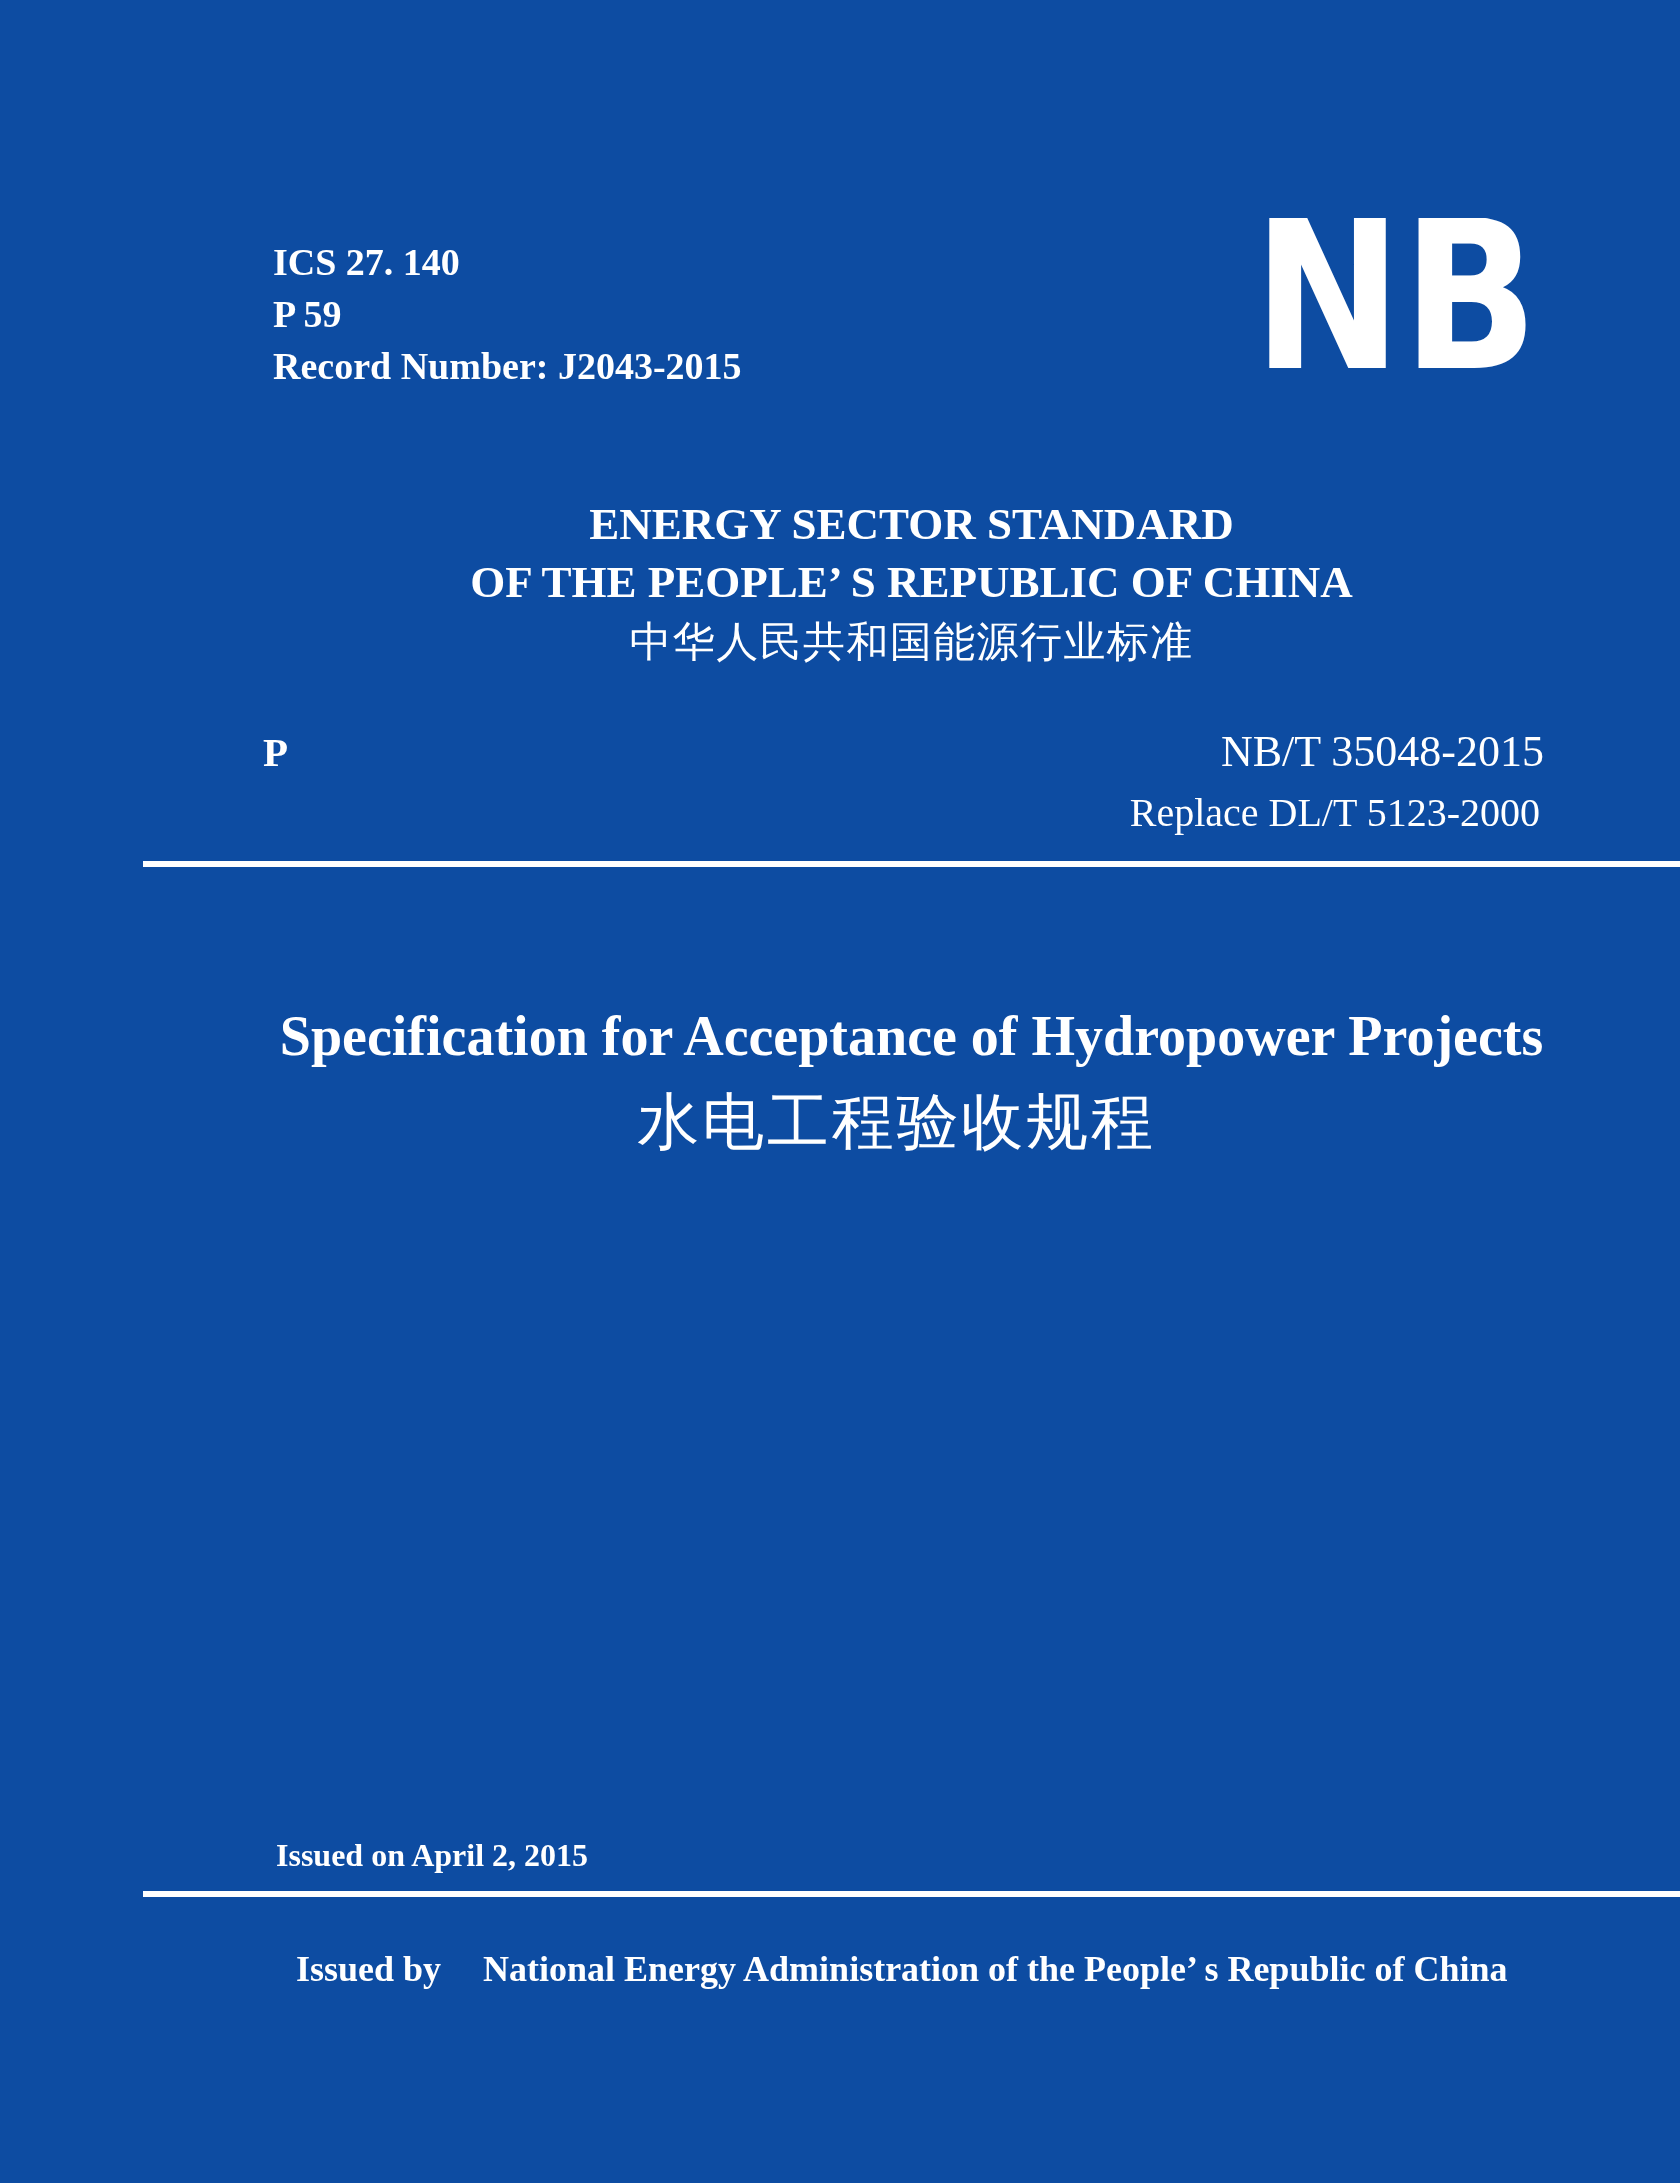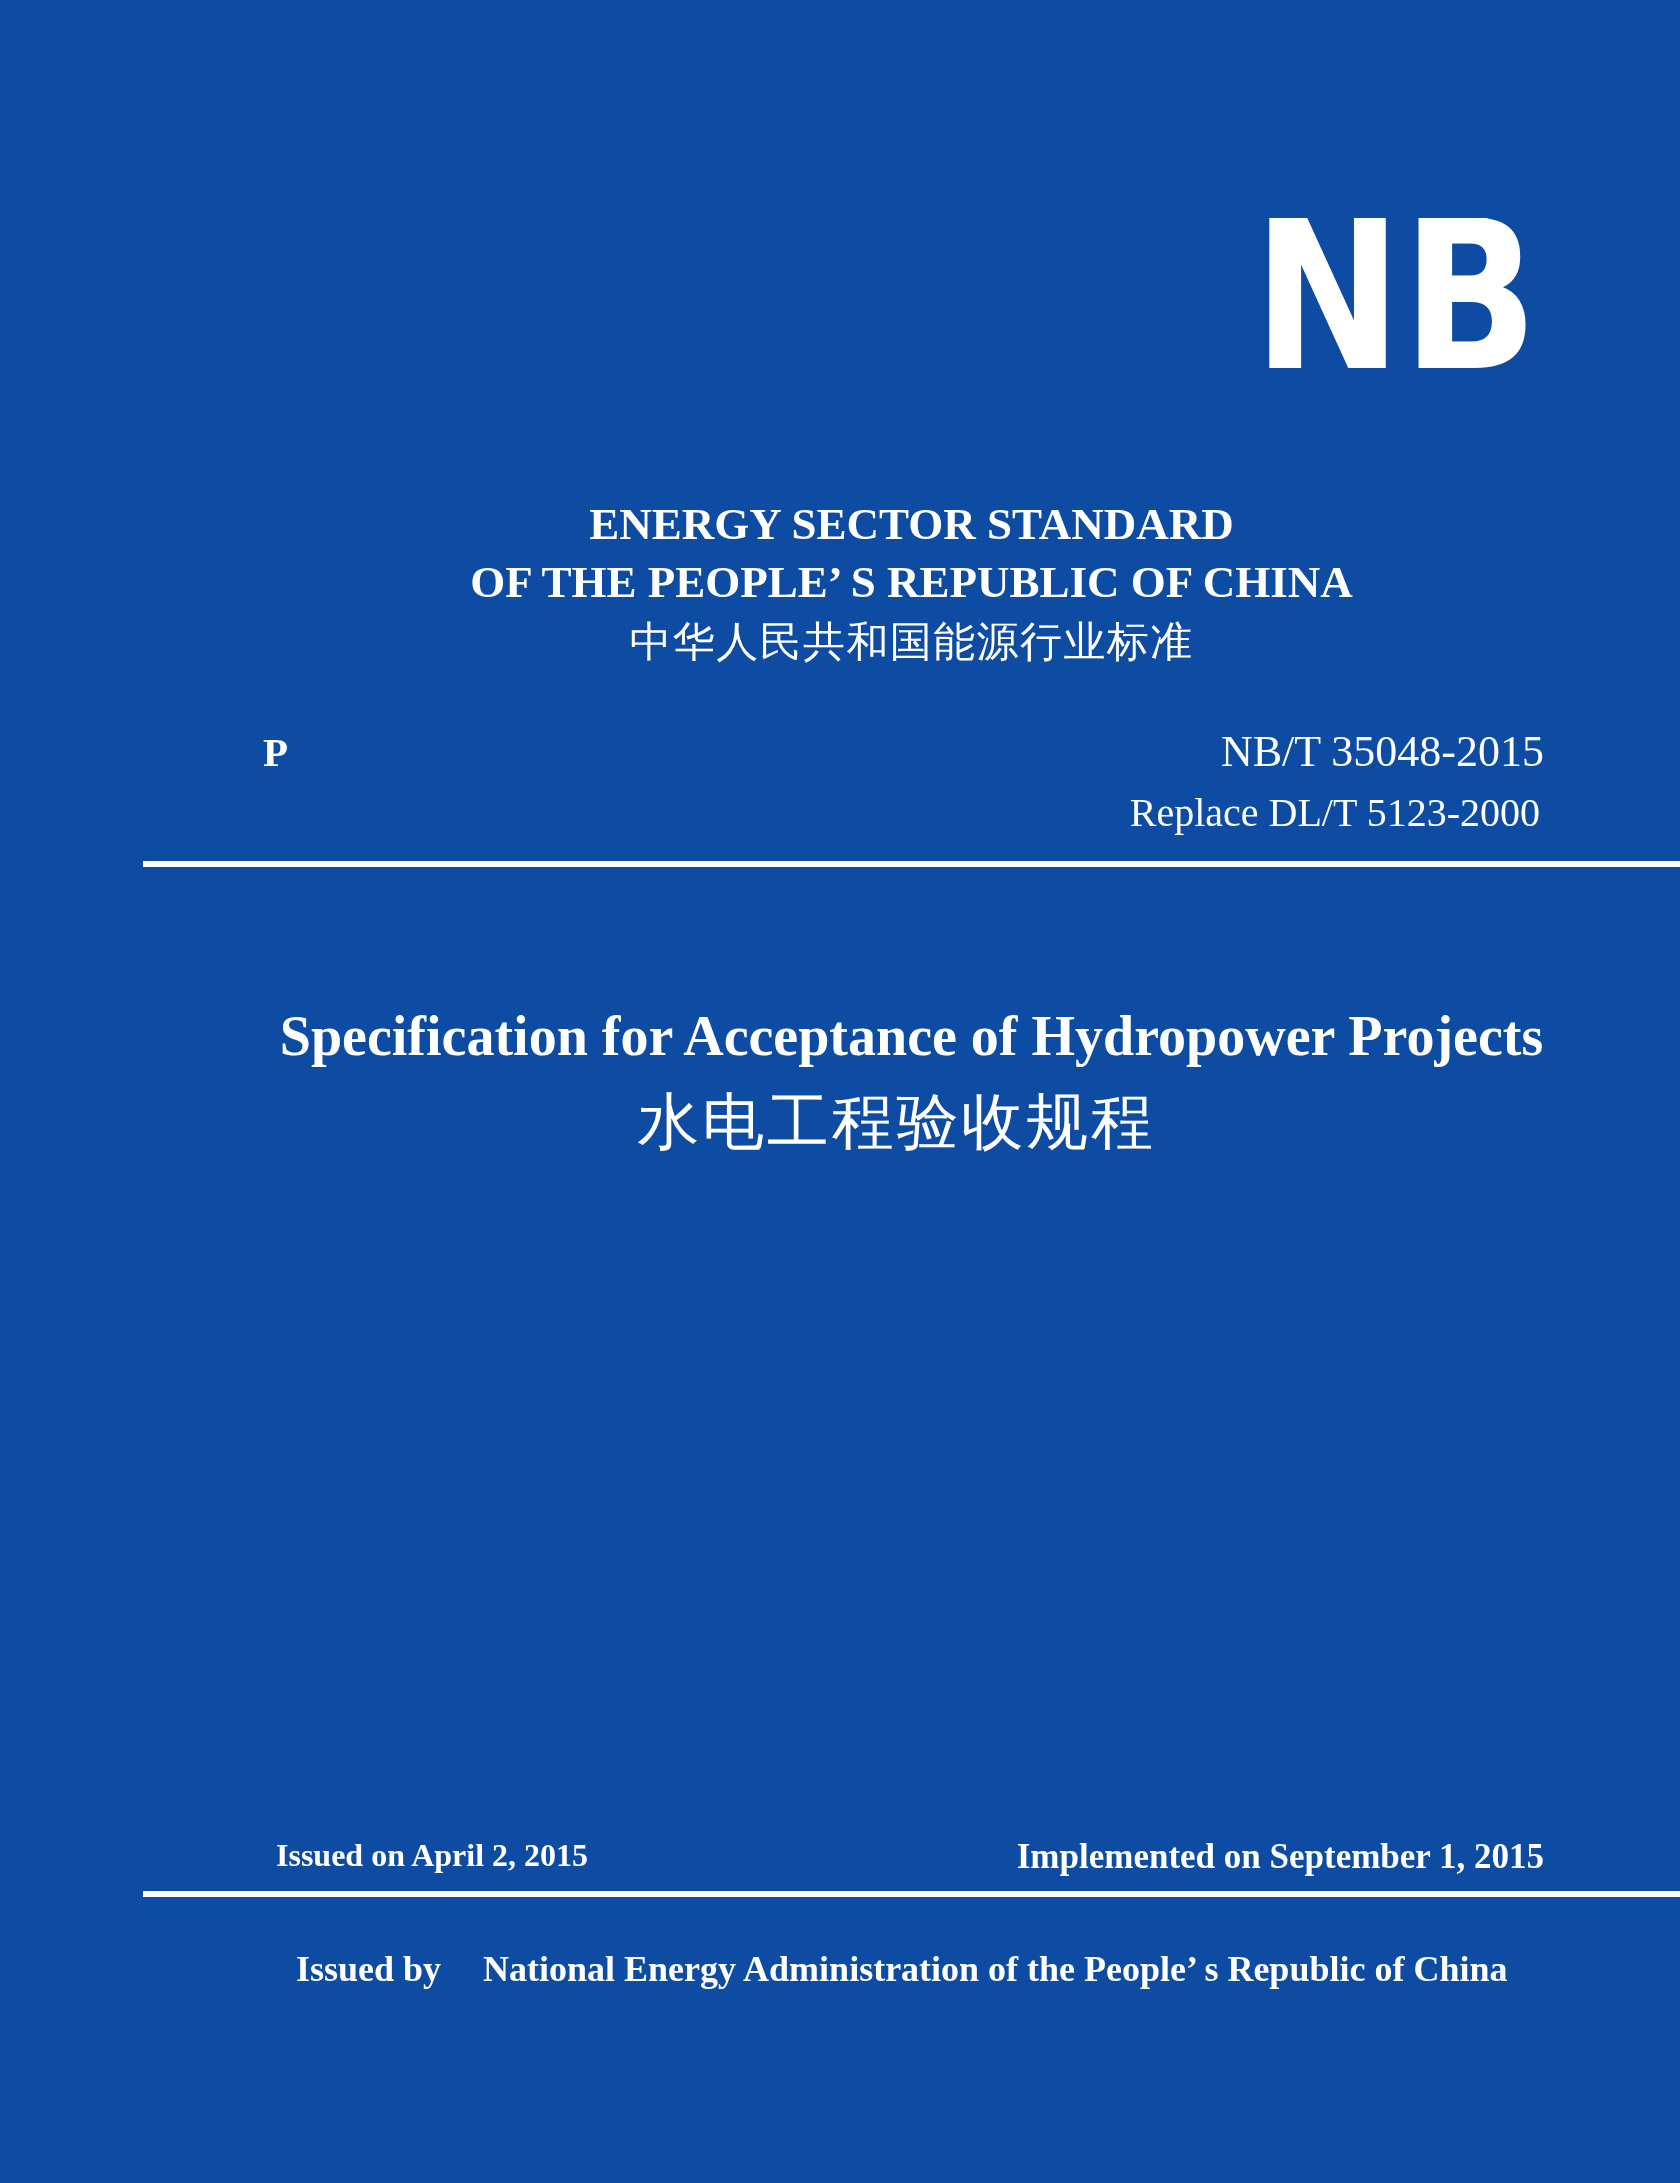--- a/index.html
+++ b/index.html
@@ -134,20 +134,25 @@
     display: flex;
     margin-top: 33px;
   }
   .issuer-row .issuer-label { margin-right: 42px; }
 </style>
 </head>
 <body>
 
 <div class="cover" style="background-color: rgb(13, 76, 162);">
 
+  <div class="meta-block">
+    <div>ICS 27. 140</div>
+    <div>P 59</div>
+    <div>Record Number: J2043-2015</div>
+  </div>
 
   <div class="logo">
     <svg width="285" height="153" viewBox="0 0 406 218">
       <text x="0" y="214" font-family="DejaVu Sans, sans-serif" font-weight="bold" font-size="296" fill="#ffffff" textLength="406" lengthAdjust="spacingAndGlyphs">NB</text>
     </svg>
   </div>
 
   <div class="org-header">
     <div class="en-line">ENERGY SECTOR STANDARD</div>
     <div class="en-line">OF THE PEOPLE’ S REPUBLIC OF CHINA</div>
@@ -157,21 +162,20 @@
   <div class="ref-prefix">P</div>
   <div class="ref-code">NB/T 35048-2015</div>
   <div class="ref-replaces">Replace DL/T 5123-2000</div>
 
   <div class="rule rule-top" style="background-color: rgb(255, 255, 255);"></div>
 
   <div class="main-title-en">Specification for Acceptance of Hydropower Projects</div>
   <div class="main-title-zh">水电工程验收规程</div>
 
   <div class="date-issued">Issued on April 2, 2015</div>
-  <div class="date-implemented">Implemented on September 1, 2015</div>
 
   <div class="rule rule-bottom" style="background-color: rgb(255, 255, 255);"></div>
 
   <div class="issuer-row">
     <span class="issuer-label">Issued by</span>
     <span>National Energy Administration of the People’ s Republic of China</span>
   </div>
 
 </div>
 

